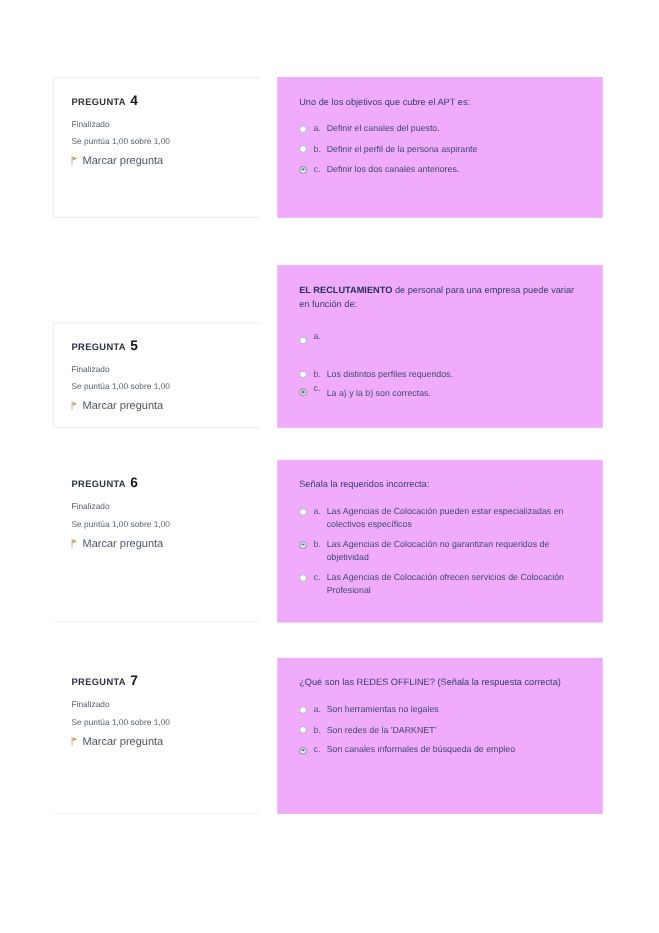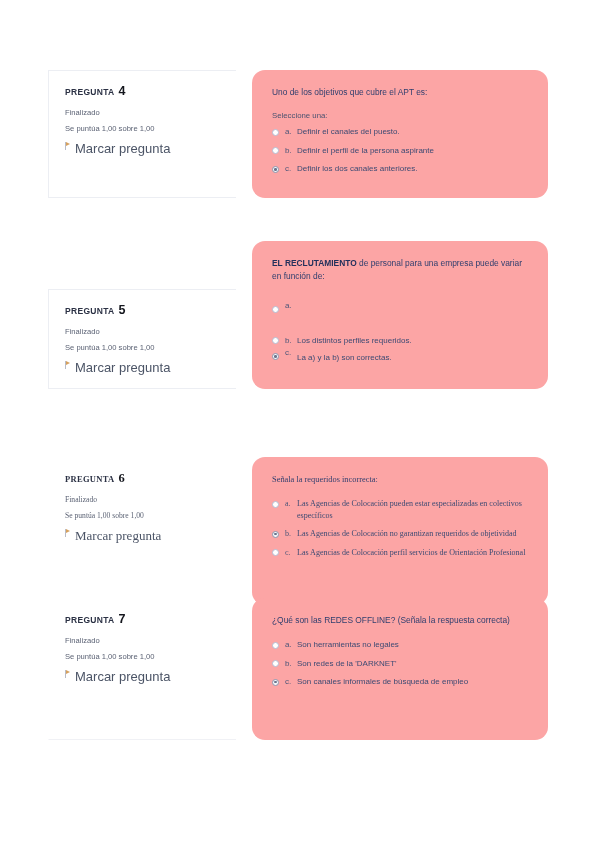--- a/index.html
+++ b/index.html
@@ -57,21 +57,21 @@
     color: #14161d;
     letter-spacing: 0;
   }
   .q-state, .q-grade {
     font-size: 7.6px;
     color: #5b6274;
     margin: 0 0 7px 0;
     line-height: 1.25;
   }
   .q-flag {
-    font-size: 13px;
+    font-size: 10px;
     color: #4b5466;
     display: flex;
     align-items: flex-start;
     gap: 4px;
     margin-top: 2px;
     line-height: 1.25;
   }
   .flag-icon {
     display: inline-block;
     width: 6px;
@@ -91,24 +91,23 @@
     content: "";
     position: absolute;
     left: 1px; top: 0.5px;
     width: 0; height: 0;
     border-left: 4px solid #d6a15e;
     border-top: 2px solid transparent;
     border-bottom: 2px solid transparent;
   }
   .content-panel {
     flex: 1 1 auto;
-    background: #fca5a5;
+    background: #f0abfc;
     box-sizing: border-box;
     padding: 16px 18px 18px 20px;
-    border-radius: 13px;
   }
   .q-text {
     font-size: 8.4px;
     color: #2f3e6e;
     line-height: 1.55;
     margin: 0 0 12px 0;
   }
   .q-text .bold {
     font-weight: bold;
     color: #22305c;
@@ -184,21 +183,20 @@
       <div class="q-grade">Se puntúa 1,00 sobre 1,00</div>
       <div class="q-flag">
         <span class="flag-icon"></span>
         <span>Marcar pregunta</span>
       </div>
     </div>
     <div class="content-panel">
       <div class="q-text">
         <span class="bold"></span><span>Uno de los objetivos que cubre el APT es:</span>
       </div>
-      <div class="select-label">Seleccione una:</div>
       <ul class="options">
         <li class="option">
           <span class="radio"></span>
           <span class="opt-letter">a.</span>
           <span class="opt-text">Definir el canales del puesto.</span>
         </li>
         <li class="option">
           <span class="radio"></span>
           <span class="opt-letter">b.</span>
           <span class="opt-text">Definir el perfil de la persona aspirante</span>
@@ -241,21 +239,21 @@
         </li>
         <li class="option raised">
           <span class="radio checked"></span>
           <span class="opt-letter">c.</span>
           <span class="opt-text">La a) y la b) son correctas.</span>
         </li>
       </ul>
     </div>
   </div>
 
-  <div class="qblock" style="top:457px; height:148px;font-family:Liberation Serif, serif;">
+  <div class="qblock" style="top:418px; height:148px;">
     <div class="info-panel noborder">
       <div class="q-title">
         <span>PREGUNTA</span><span class="num">6</span>
       </div>
       <div class="q-state">Finalizado</div>
       <div class="q-grade">Se puntúa 1,00 sobre 1,00</div>
       <div class="q-flag">
         <span class="flag-icon"></span>
         <span>Marcar pregunta</span>
       </div>
@@ -272,21 +270,21 @@
           <span class="opt-text">Las Agencias de Colocación pueden estar especializadas en colectivos específicos</span>
         </li>
         <li class="option">
           <span class="radio checked"></span>
           <span class="opt-letter">b.</span>
           <span class="opt-text">Las Agencias de Colocación no garantizan requeridos de objetividad</span>
         </li>
         <li class="option">
           <span class="radio"></span>
           <span class="opt-letter">c.</span>
-          <span class="opt-text">Las Agencias de Colocación perfil servicios de Orientación Profesional</span>
+          <span class="opt-text">Las Agencias de Colocación ofrecen servicios de Colocación Profesional</span>
         </li>
       </ul>
     </div>
   </div>
 
   <div class="qblock" style="top:598px; height:142px;">
     <div class="info-panel noborder">
       <div class="q-title">
         <span>PREGUNTA</span><span class="num">7</span>
       </div>

